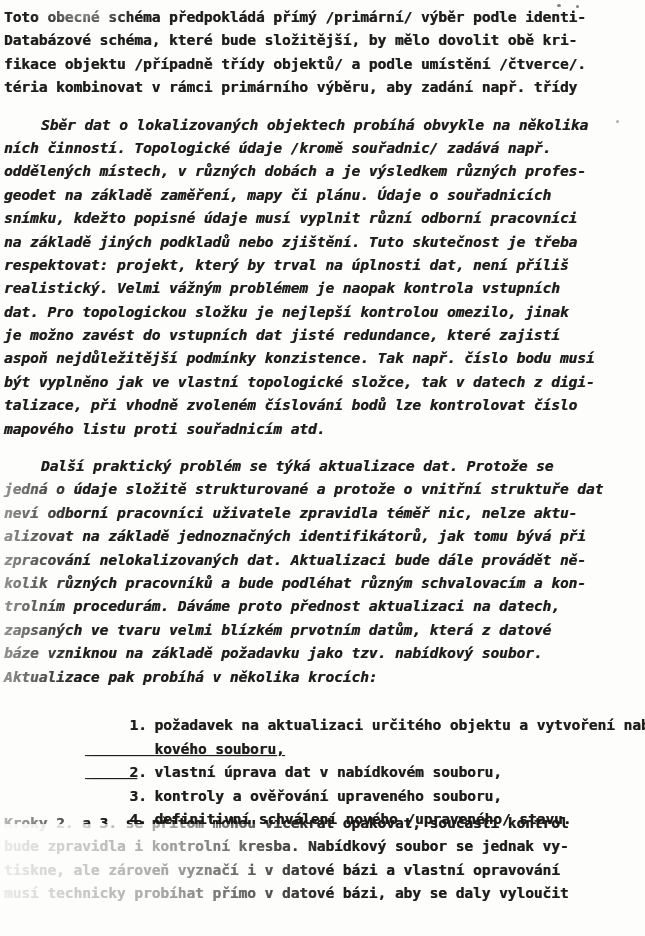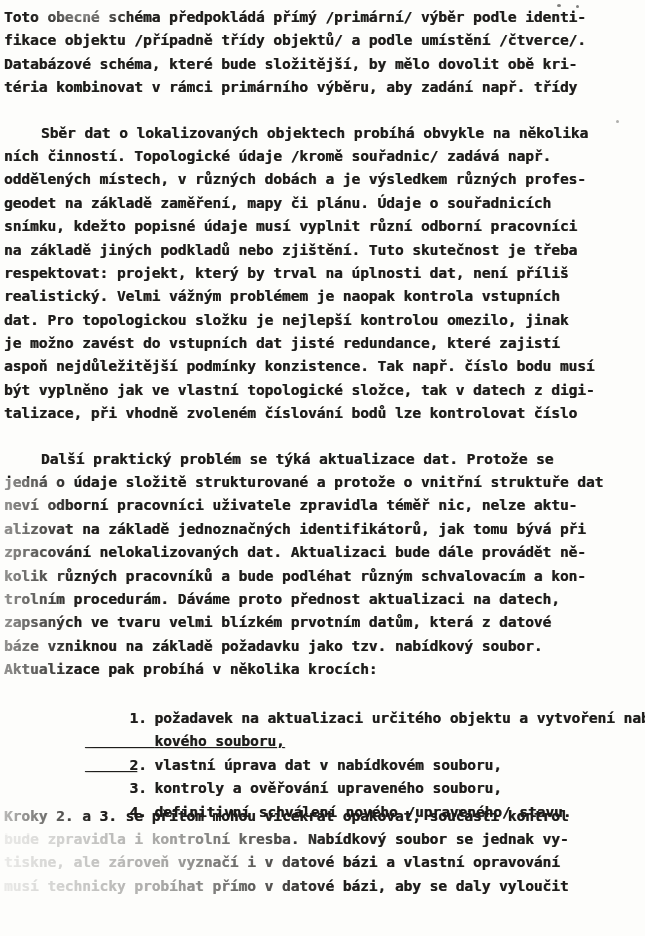--- a/index.html
+++ b/index.html
@@ -22,21 +22,21 @@
     font-weight: 700;
     letter-spacing: -0.1px;
     text-shadow: 0.4px 0.3px 0.5px rgba(20,18,15,.55), -0.2px 0 0.4px rgba(20,18,15,.35);
   }
   .ln {
     white-space: pre;
     line-height: 23.4px;
     height: 23.4px;
   }
   .para { margin: 0; }
-  .para + .para { margin-top: 22px; }
+  .para + .para { margin-top: 14px; font-style: italic; }
   .fi { text-indent: 37px; }
   .list { margin-top: 2px; }
   .li { padding-left: 56px; }
   .li .num { display: inline-block; width: 25px; }
   .li.cont { padding-left: 81px; text-decoration: underline; }
   .closing { margin-top: 4px; }
 
   
   .fade { position: absolute; pointer-events: none; }
   .fade-mid-left {
@@ -61,39 +61,40 @@
   .speck-c { left: 616px; top: 120px; width: 3px; height: 3px; opacity: .4; }
 </style>
 </head>
 <body>
 
 <div class="page">
   <div class="doc">
 
     <div class="para">
       <div class="ln">Toto obecné schéma předpokládá přímý /primární/ výběr podle identi-</div>
+      <div class="ln">Databázové schéma, které bude složitější, by mělo dovolit obě kri-</div>
       <div class="ln">fikace objektu /případně třídy objektů/ a podle umístění /čtverce/.</div>
-      <div class="ln">Databázové schéma, které bude složitější, by mělo dovolit obě kri-</div>
       <div class="ln">téria kombinovat v rámci primárního výběru, aby zadání např. třídy</div>
     </div>
 
     <div class="para">
       <div class="ln fi">Sběr dat o lokalizovaných objektech probíhá obvykle na několika</div>
       <div class="ln">ních činností. Topologické údaje /kromě souřadnic/ zadává např.</div>
       <div class="ln">oddělených místech, v různých dobách a je výsledkem různých profes-</div>
       <div class="ln">geodet na základě zaměření, mapy či plánu. Údaje o souřadnicích</div>
       <div class="ln">snímku, kdežto popisné údaje musí vyplnit různí odborní pracovníci</div>
       <div class="ln">na základě jiných podkladů nebo zjištění. Tuto skutečnost je třeba</div>
       <div class="ln">respektovat: projekt, který by trval na úplnosti dat, není příliš</div>
       <div class="ln">realistický. Velmi vážným problémem je naopak kontrola vstupních</div>
       <div class="ln">dat. Pro topologickou složku je nejlepší kontrolou omezilo, jinak</div>
       <div class="ln">je možno zavést do vstupních dat jisté redundance, které zajistí</div>
       <div class="ln">aspoň nejdůležitější podmínky konzistence. Tak např. číslo bodu musí</div>
       <div class="ln">být vyplněno jak ve vlastní topologické složce, tak v datech z digi-</div>
       <div class="ln">talizace, při vhodně zvoleném číslování bodů lze kontrolovat číslo</div>
+      <div class="ln">mapového listu proti souřadnicím atd.</div>
     </div>
 
     <div class="para">
       <div class="ln fi">Další praktický problém se týká aktualizace dat. Protože se</div>
       <div class="ln">jedná o údaje složitě strukturované a protože o vnitřní struktuře dat</div>
       <div class="ln">neví odborní pracovníci uživatele zpravidla téměř nic, nelze aktu-</div>
       <div class="ln">alizovat na základě jednoznačných identifikátorů, jak tomu bývá při</div>
       <div class="ln">zpracování nelokalizovaných dat. Aktualizaci bude dále provádět ně-</div>
       <div class="ln">kolik různých pracovníků a bude podléhat různým schvalovacím a kon-</div>
       <div class="ln">trolním procedurám. Dáváme proto přednost aktualizaci na datech,</div>

